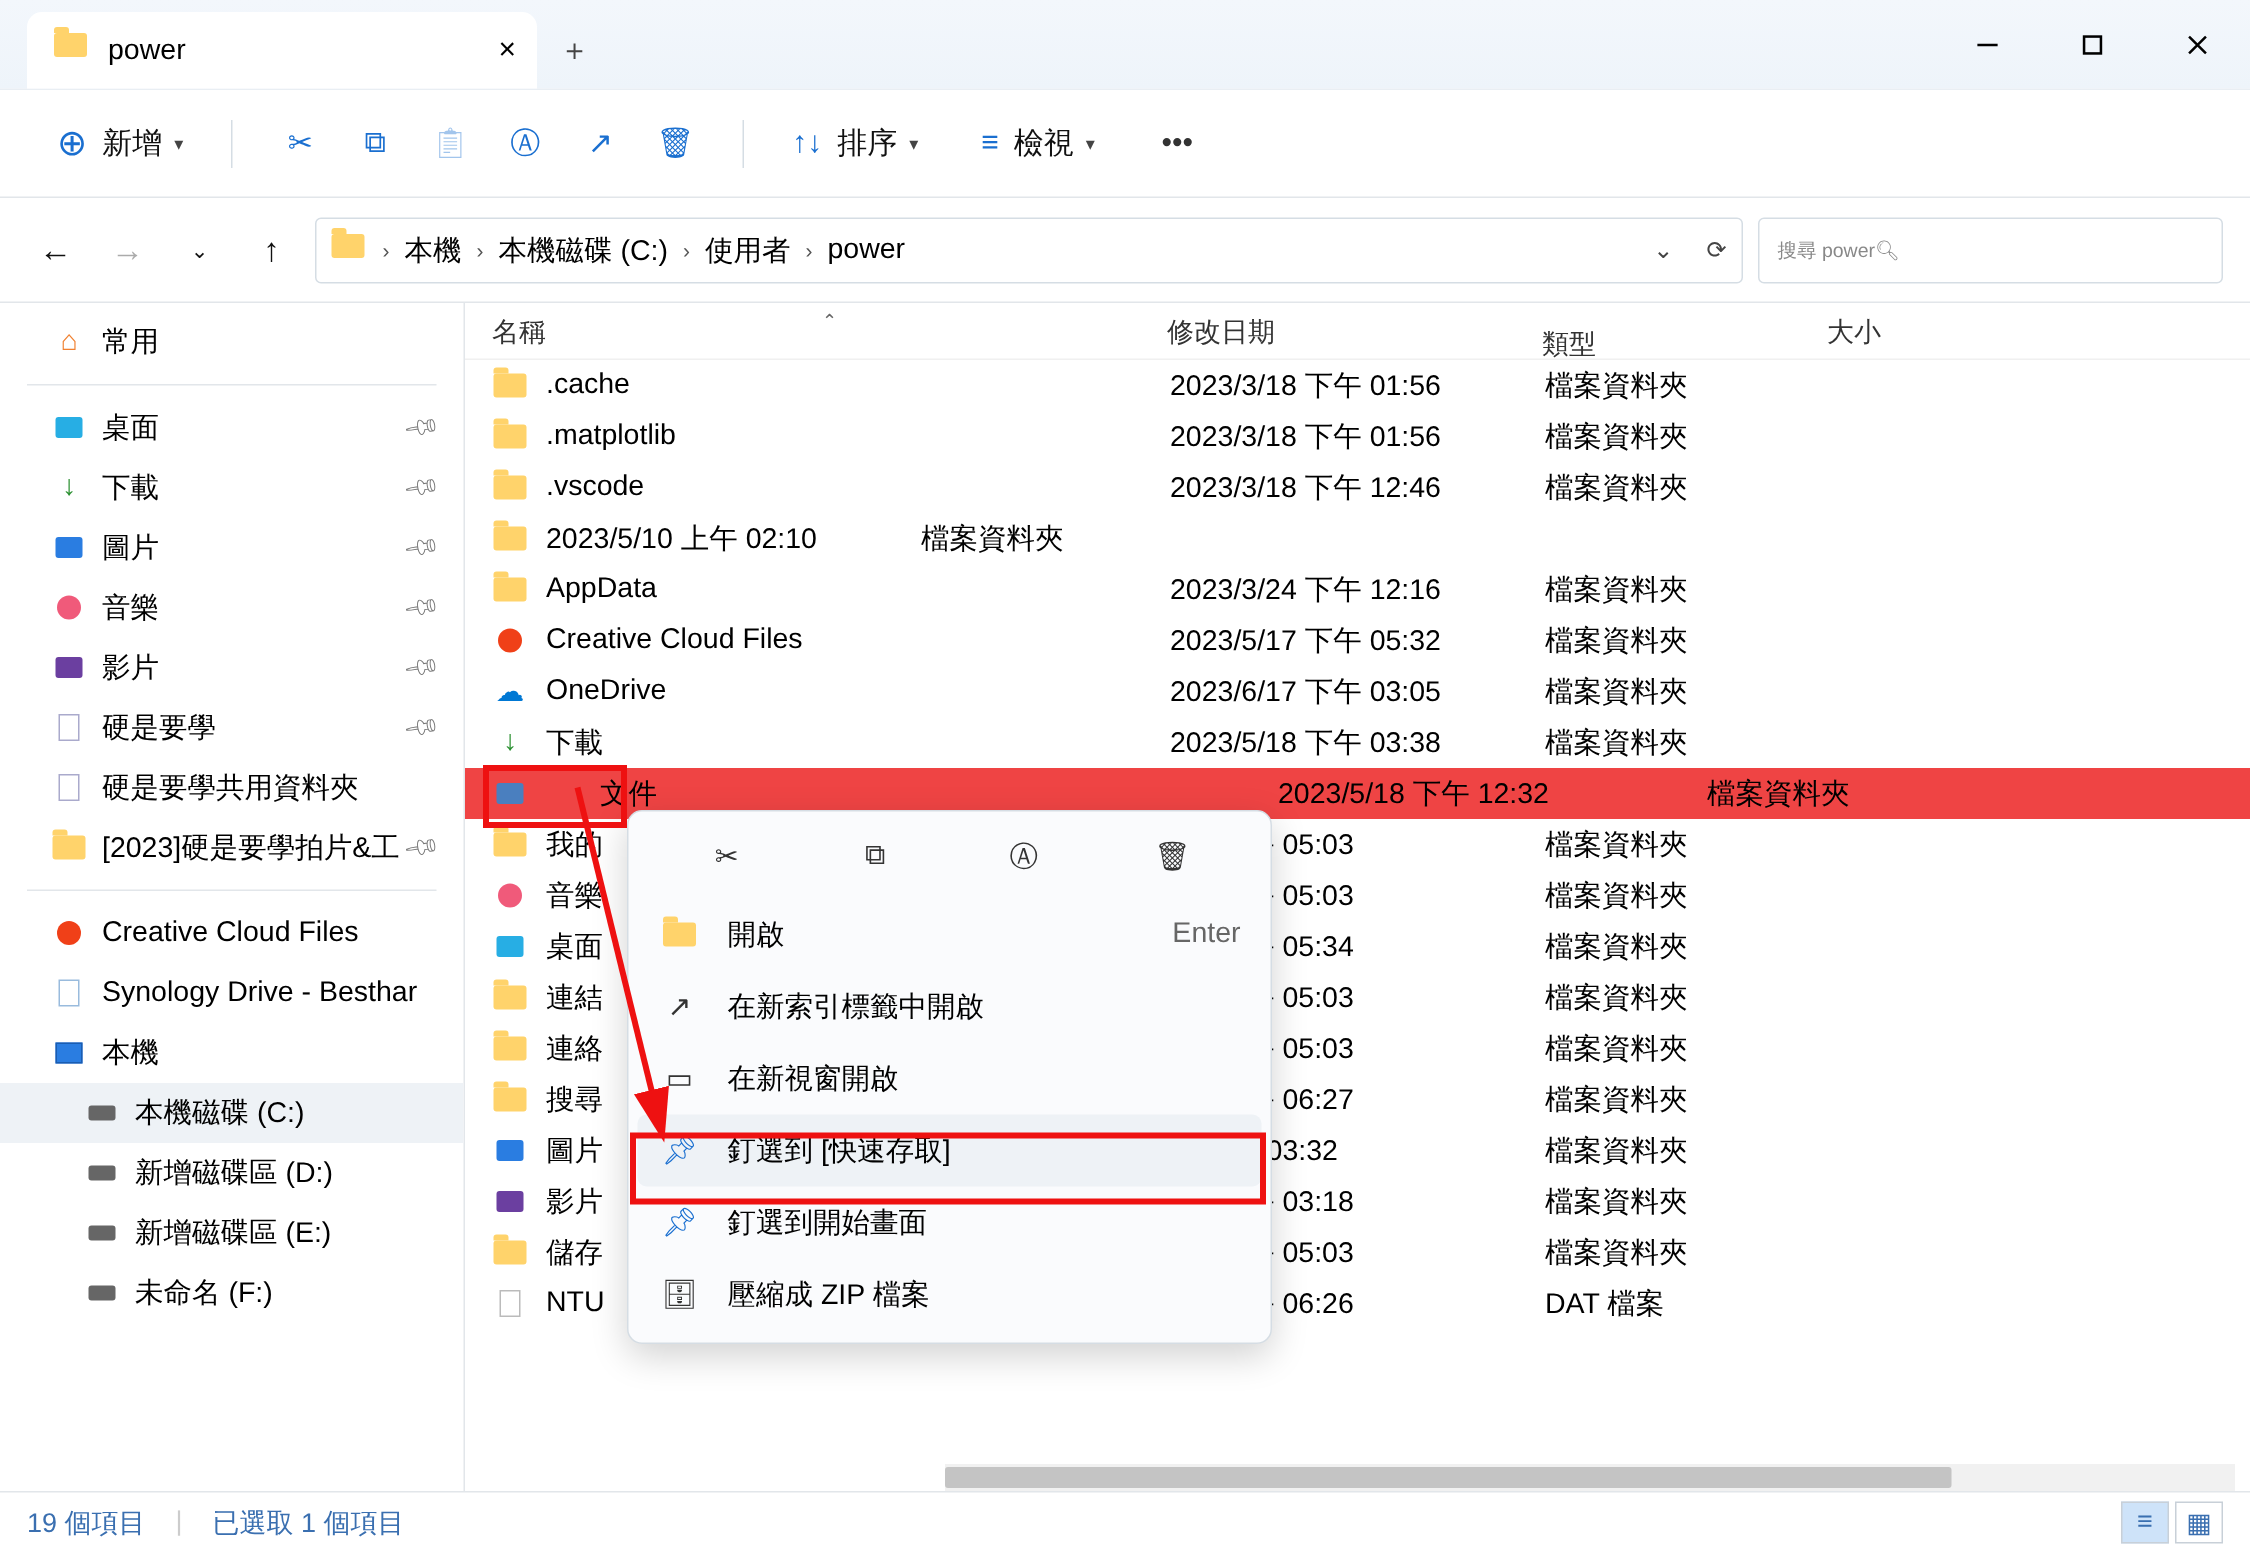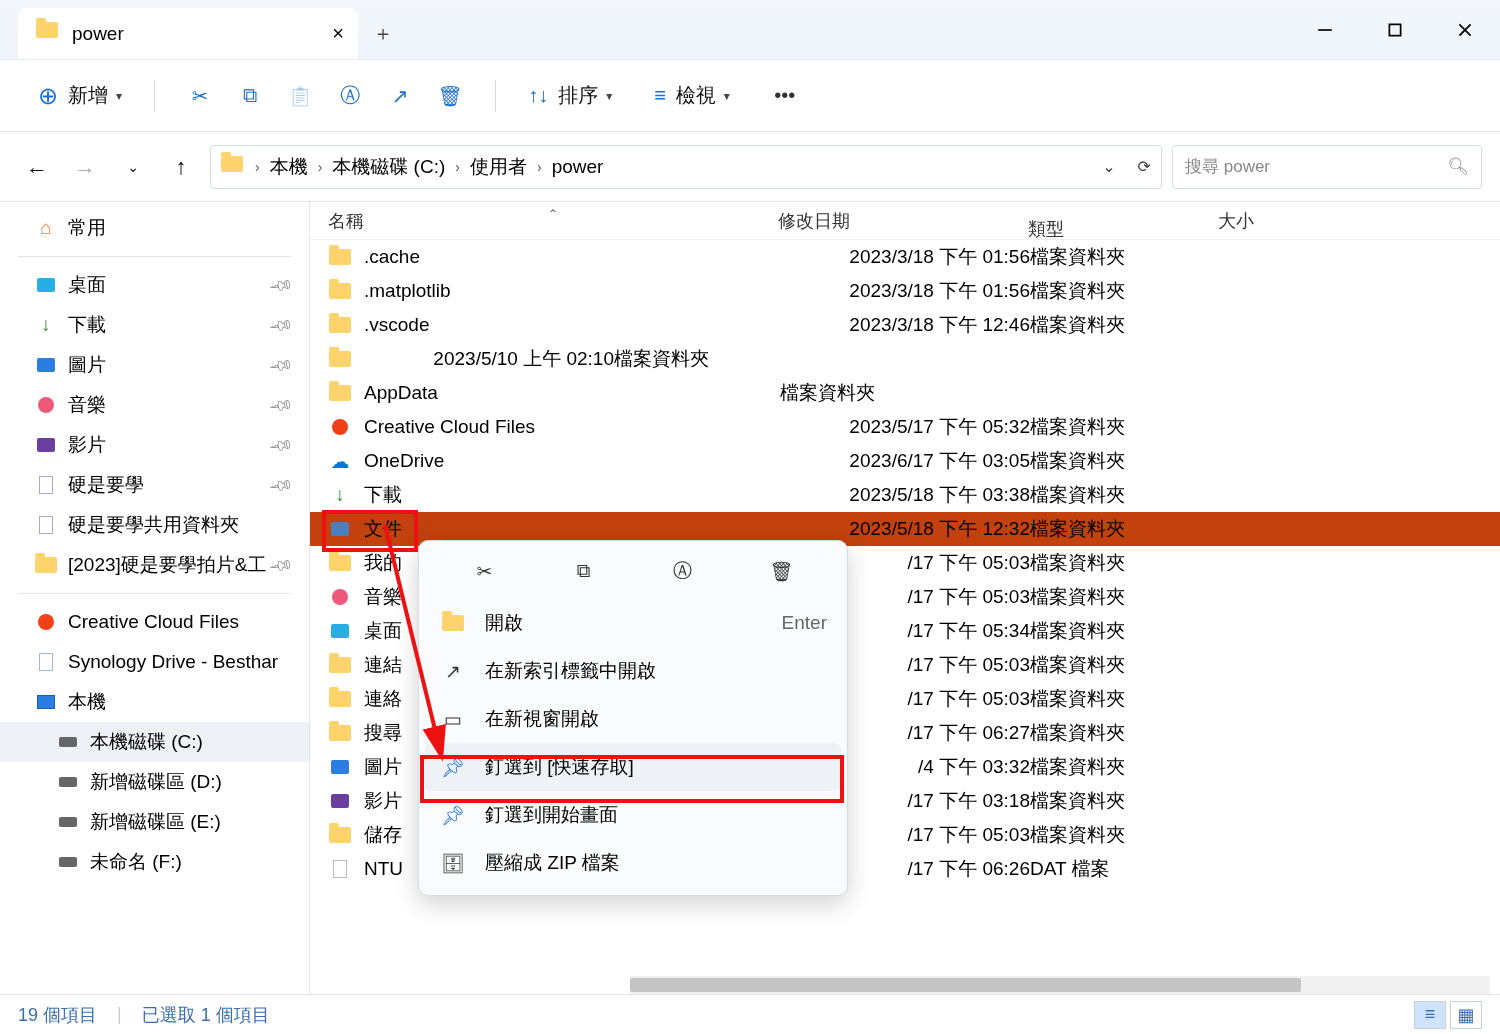--- a/index.html
+++ b/index.html
@@ -23,21 +23,21 @@
   .tb-label { color:#111; font-size:20px;}
   
   .nav-bar { height:70px; display:flex; align-items:center; padding:0 18px; gap:10px; border-bottom:1px solid #e2e6ea;}
   .nav-arrow { width:38px;height:38px;display:flex;align-items:center;justify-content:center;font-size:22px;color:#111;}
   .nav-arrow.disabled { opacity:0.35;}
   .address-bar { flex:1; height:44px; border:1px solid #d5dde4; display:flex; align-items:center; padding:0 10px; border-radius:4px; position:relative;}
   .address-bar .folder-icon { width:22px;height:22px;margin-right:8px;}
   .crumb { font-size:19px; padding:0 6px;}
   .crumb-sep { font-size:14px; color:#555; padding:0 4px;}
   .addr-right { position:absolute; right:10px; display:flex; gap:22px; color:#444;}
-  .search-bar { width:310px; height:44px; border:1px solid #d5dde4; border-radius:4px; display:flex; align-items:center; padding:0 12px; color:#888; font-size:17px; justify-content:space-between;}
+  .search-bar { width:310px; height:44px; border:1px solid #d5dde4; border-radius:4px; display:flex; align-items:center; padding:0 12px; color:#888; font-size:13px; }
   
   .body { display:flex; height:calc(100% - 60px - 72px - 70px - 40px); position:relative;}
   .sidebar { width:310px; border-right:1px solid #e2e6ea; overflow:hidden; padding:6px 0;}
   .side-item { display:flex; align-items:center; height:40px; padding:0 14px 0 34px; font-size:19px; position:relative;}
   .side-item .si-icon { width:24px;height:24px;margin-right:10px; display:inline-flex;align-items:center;justify-content:center;}
   .side-item .pin { position:absolute; right:18px; transform:rotate(35deg); color:#777; font-size:16px;}
   .side-sep { height:1px; background:#e2e6ea; margin:8px 18px;}
   .side-item.selected { background:#eef2f6;}
   .side-item.indent { padding-left:56px;}
   
@@ -45,23 +45,23 @@
   .column-headers { display:flex; height:38px; align-items:center; font-size:18px; color:#333; border-bottom:1px solid #f0f0f0; padding-left:18px;}
   .col-name { width:450px;}
   .col-date { width:250px;}
   .col-type { width:190px;margin-top:16px;}
   .col-size { width:70px;font-family:Liberation Mono, monospace;}
   .sort-ind { width:100%; text-align:center; font-size:12px; color:#666; position:absolute;left:0;top:-2px;}
   .file-rows { flex:1; overflow:hidden; position:relative;}
   .file-row { display:flex; align-items:center; height:34px; padding-left:18px; font-size:19px; position:relative;}
   .file-row .fr-icon { width:24px;height:24px;margin-right:12px;display:inline-flex;align-items:center;justify-content:center;}
   .fr-name { width:416px;}
-  .fr-date { width:250px;text-align:right;}
+  .fr-date { width:250px;}
   .fr-type { width:190px;}
-  .file-row.selected { background:#c2410c;}
+  .file-row.selected { background:#ef4444;gap:36px;}
   
   .status-bar { height:40px; display:flex; align-items:center; padding:0 18px; font-size:18px; color:#3a6fb0; border-top:1px solid #e2e6ea; gap:20px;}
   .status-bar .views { margin-left:auto; display:flex; gap:4px;}
   .status-bar .view-btn { width:32px;height:28px;border:1px solid #c8d0d8;display:flex;align-items:center;justify-content:center;}
   .status-bar .view-btn.active { background:#cee3f9;}
   
   .context-menu { position:absolute; top:540px; left:418px; width:430px; background:#fafbfd; border:1px solid #d5dde4; border-radius:10px; box-shadow:0 8px 24px rgba(0,0,0,0.18); padding:8px 6px; font-size:19px;}
   .cm-top-row { display:flex; justify-content:space-around; padding:8px 10px 14px 10px;}
   .cm-top-row .cm-ticon { width:28px;height:28px;display:flex;align-items:center;justify-content:center;color:#333;}
   .cm-item { display:flex; align-items:center; height:48px; padding:0 14px; border-radius:6px;}
@@ -323,20 +323,21 @@
             <span class="folder-glyph"></span>
           </span>
           <span class="fr-date">2023/5/10 上午 02:10</span>
           <span class="fr-type">檔案資料夾</span>
         </div>
         <div class="file-row">
           <span class="fr-icon">
             <span class="folder-glyph"></span>
           </span>
           <span class="fr-name">AppData</span>
+          <span class="fr-date">2023/3/24 下午 12:16</span>
           <span class="fr-type">檔案資料夾</span>
         </div>
         <div class="file-row">
           <span class="fr-icon">
             <span style="width:16px;height:16px;background:#f04018;display:inline-block;border-radius:50%"></span>
           </span>
           <span class="fr-name">Creative Cloud Files</span>
           <span class="fr-date">2023/5/17 下午 05:32</span>
           <span class="fr-type">檔案資料夾</span>
         </div>

